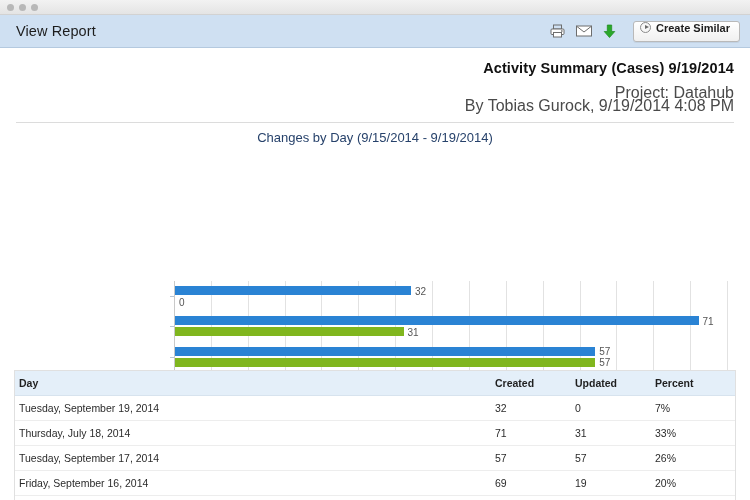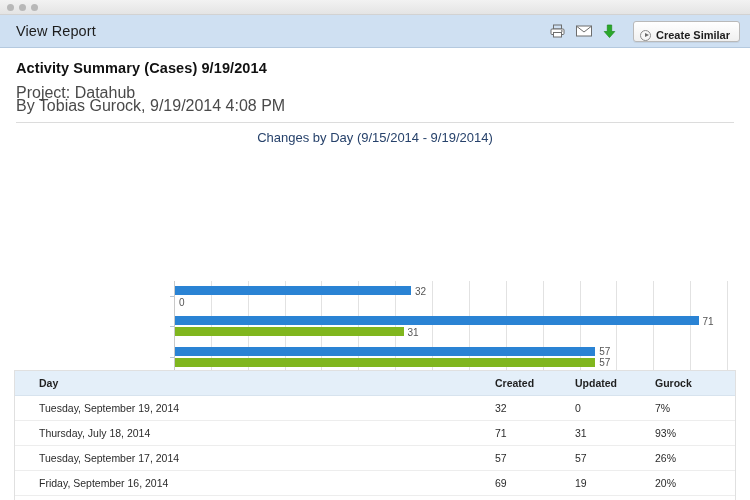--- a/index.html
+++ b/index.html
@@ -48,21 +48,21 @@
     display: flex; align-items: center; gap: 9px;
   }
   .icon-btn {
     width: 17px; height: 16px;
     display: flex; align-items: center; justify-content: center;
     cursor: pointer;
   }
   .icon-btn svg { display: block; }
 
   .create-similar {
-    display: flex; align-items: flex-end; gap: 5px;
+    display: flex; align-items: flex-start; gap: 5px;
     height: 21px;
     padding: 0 9px 0 6px;
     margin-left: 6px;
     background: linear-gradient(#ffffff, #f0f0f0);
     border: 1px solid #b9b9b9;
     border-radius: 3px;
     font-size: 11px;
     font-weight: bold;
     color: #1d1d1d;
     cursor: pointer;
@@ -77,21 +77,21 @@
   }
   .cs-play::after {
     content: "";
     position: absolute; left: 3.5px; top: 2.4px;
     border-left: 4px solid #6a6a6a;
     border-top: 2.6px solid transparent;
     border-bottom: 2.6px solid transparent;
   }
 
   
-  .report-head { padding: 12px 16px 0 16px; }
+  .report-head { padding: 12px 16px 0 16px; text-align: right; }
   .report-title {
     font-size: 14.5px; font-weight: bold; color: #111;
     margin: 0 0 10px 0; letter-spacing: .1px;
   }
   .meta-line {
     font-size: 16px; color: #4a4a4a; line-height: 13px;
   }
   .hrule {
     margin: 10px 16px 0 16px;
     border-top: 1px solid #dcdcdc;
@@ -184,21 +184,21 @@
     padding: 6px 0 6px 0;
     border-bottom: 1px solid #d7e3ee;
   }
   tbody td {
     font-size: 10.5px;
     color: #2b2b2b;
     padding: 6px 0;
     border-bottom: 1px solid #ededed;
   }
   tbody tr:last-child td { border-bottom: none; }
-  .c-day    { padding-left: 24px; width: 480px; }
+  .c-day    { padding-left: 4px; width: 480px; }
   .c-created{ width: 80px; }
   .c-updated{ width: 80px; }
   .c-percent{ width: 80px; }
 </style>
 </head>
 <body>
 
 <div id="app">
 
   <div class="titlebar">
@@ -322,35 +322,35 @@
       </div>
   </div>
 
   <div class="table-wrap">
     <table>
       <thead>
         <tr>
           <th class="c-day">Day</th>
           <th class="c-created">Created</th>
           <th class="c-updated">Updated</th>
-          <th class="c-percent">Gurock</th>
+          <th class="c-percent">Percent</th>
         </tr>
       </thead>
       <tbody id="table-body">
           <tr>
             <td class="c-day">Tuesday, September 19, 2014</td>
             <td class="c-created">32</td>
             <td class="c-updated">0</td>
             <td class="c-percent">7%</td>
           </tr>
           <tr>
             <td class="c-day">Thursday, July 18, 2014</td>
             <td class="c-created">71</td>
             <td class="c-updated">31</td>
-            <td class="c-percent">93%</td>
+            <td class="c-percent">33%</td>
           </tr>
           <tr>
             <td class="c-day">Tuesday, September 17, 2014</td>
             <td class="c-created">57</td>
             <td class="c-updated">57</td>
             <td class="c-percent">26%</td>
           </tr>
           <tr>
             <td class="c-day">Friday, September 16, 2014</td>
             <td class="c-created">69</td>

